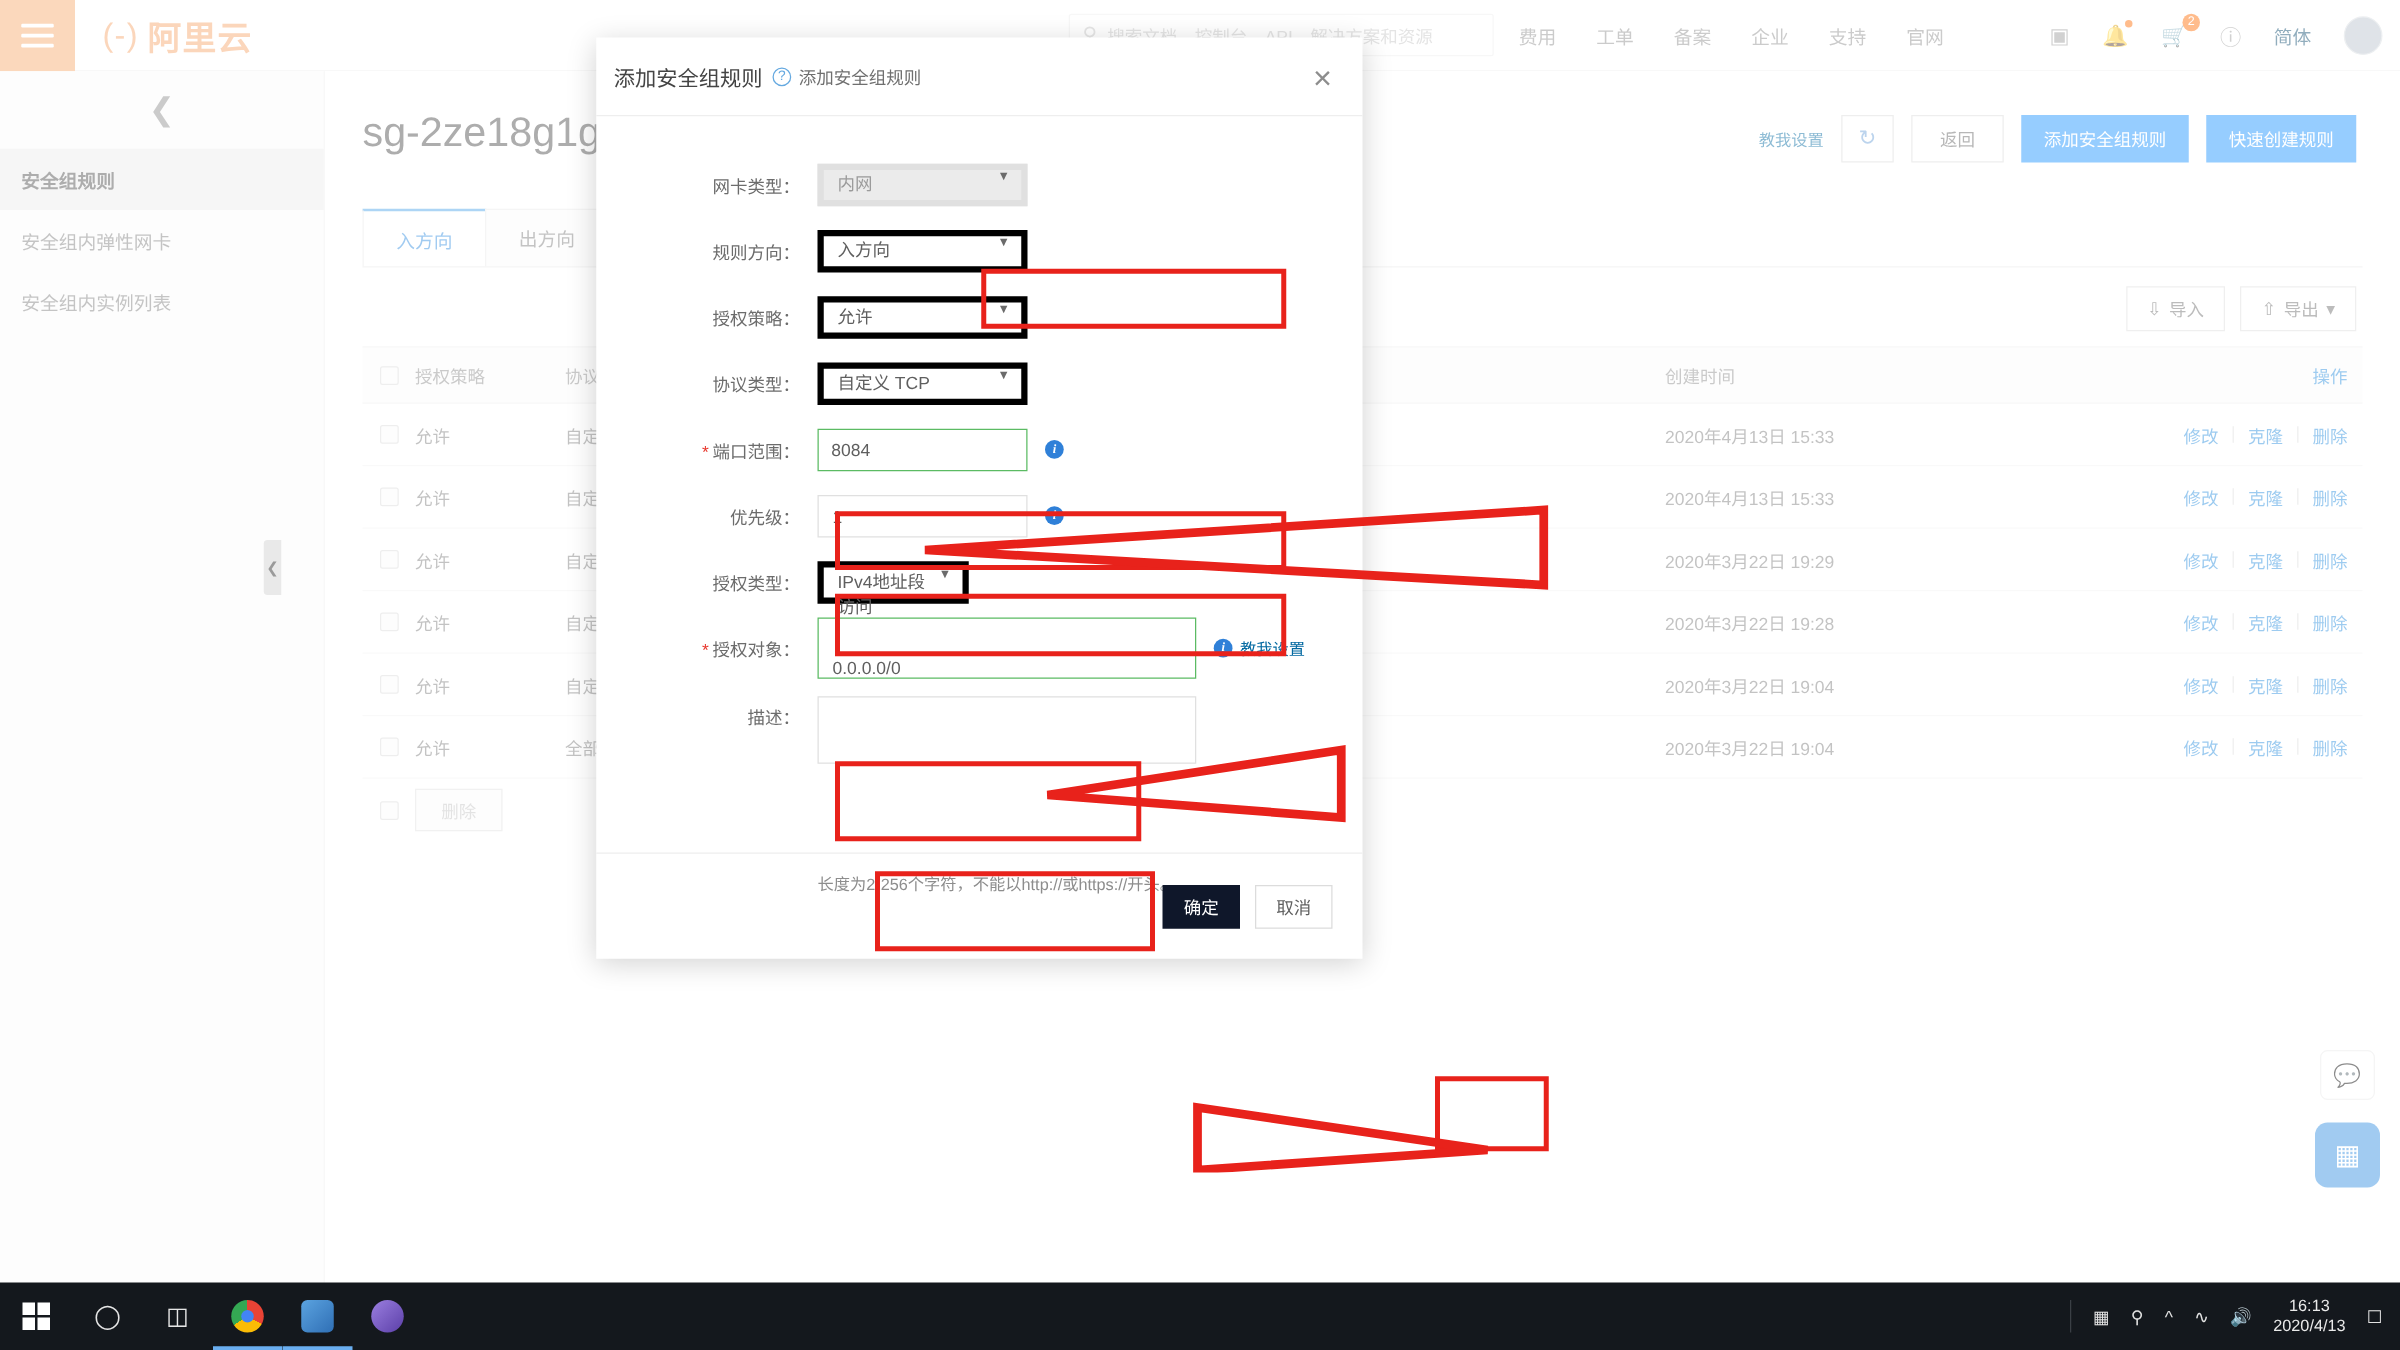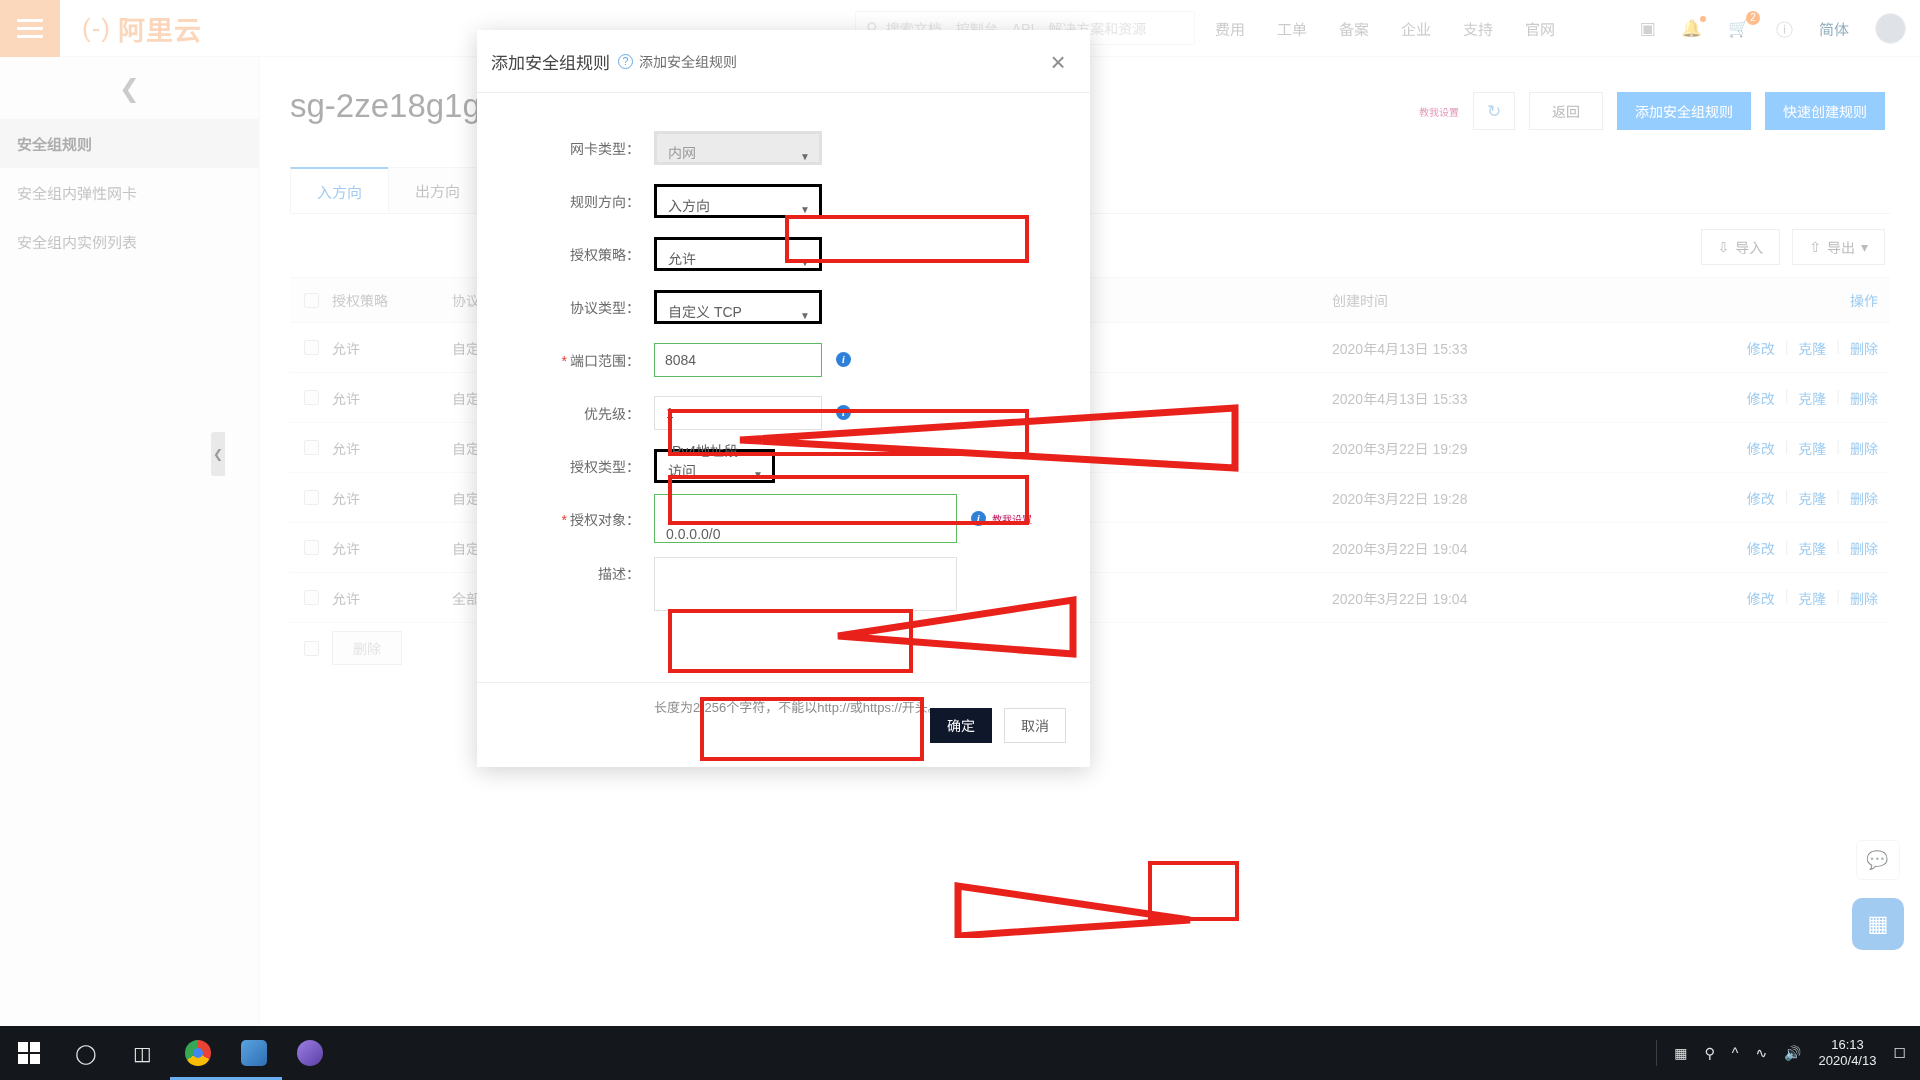--- a/index.html
+++ b/index.html
@@ -67,21 +67,21 @@
   .side-item {
     height: 49px; display: flex; align-items: center; padding-left: 17px;
     font-size: 15px; color: #7d7d7d; cursor: pointer;
   }
   .side-item.active { background: #ececec; color: #4a4a4a; font-weight: 600; }
 
   
   .main { position: absolute; top: 57px; left: 260px; width: 1660px; height: 1023px; background: #fff; }
   .page-title { position: absolute; top: 30px; left: 30px; font-size: 33px; color: #4a4a4a; font-weight: 400; white-space: nowrap; }
   .hdr-actions { position: absolute; top: 35px; right: 35px; display: flex; align-items: center; gap: 14px; }
-  .link-blue { color: #be185d; font-size: 10px; cursor: pointer; }
+  .link-blue { color: #0369a1; font-size: 13px; cursor: pointer; }
   .icon-btn {
     width: 42px; height: 38px; border: 1px solid #d9d9d9; background: #fff;
     display: flex; align-items: center; justify-content: center; color: #6a9fd8; font-size: 17px; cursor: pointer;
   }
   .btn-ghost {
     height: 38px; padding: 0 22px; border: 1px solid #d9d9d9; background: #fff;
     color: #616161; font-size: 14px; display: flex; align-items: center; cursor: pointer;
   }
   .btn-primary {
     height: 38px; padding: 0 18px; background: #1890ff; color: #fff;
@@ -171,22 +171,22 @@
   .modal-body { padding: 28px 0 0 0; height: 600px; position: relative; }
 
   .frow { display: flex; align-items: center; height: 53px; padding-left: 52px; }
   .flabel {
     width: 125px; text-align: right; padding-right: 14px;
     font-size: 14px; color: #6c6c6c; white-space: nowrap; position: relative;
   }
   .req { color: #e8392f; margin-right: 3px; }
   .fctl { position: relative; }
   .sel {
-    height: 34px; border: 3px solid #000000; background: #fff;
-    display: flex; align-items: flex-end; justify-content: space-between;
+    height: 34px; border: 5px solid #000000; background: #fff;
+    display: flex; align-items: flex-start; justify-content: space-between;
     padding: 0 9px 0 11px; font-size: 14px; color: #5f5f5f; cursor: pointer;
   }
   .sel.disabled { background: #ebebeb; color: #9b9b9b; border-color: #e0e0e0; }
   .caret { color: #6b6b6b; font-size: 10px; margin-left: 10px; }
   .inp {
     height: 34px; border: 1px solid #e0e0e0; background: #fff;
     display: flex; align-items: center; padding: 0 11px; font-size: 14px; color: #5f5f5f;
   }
   .inp.valid { border-color: #5bbb63; }
   .txtarea { height: 54px; border: 1px solid #e0e0e0; background: #fff; }

